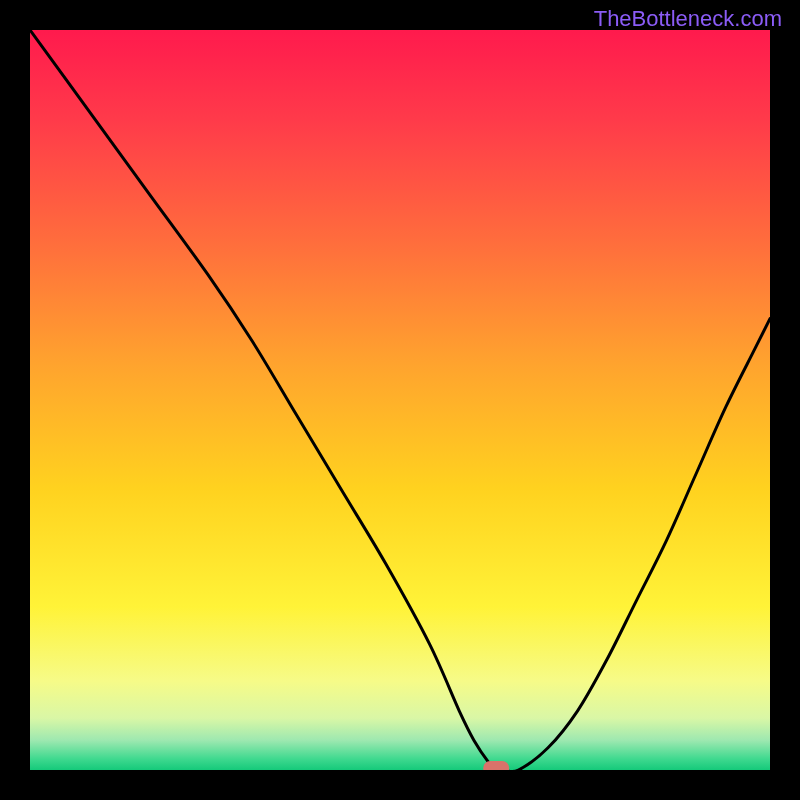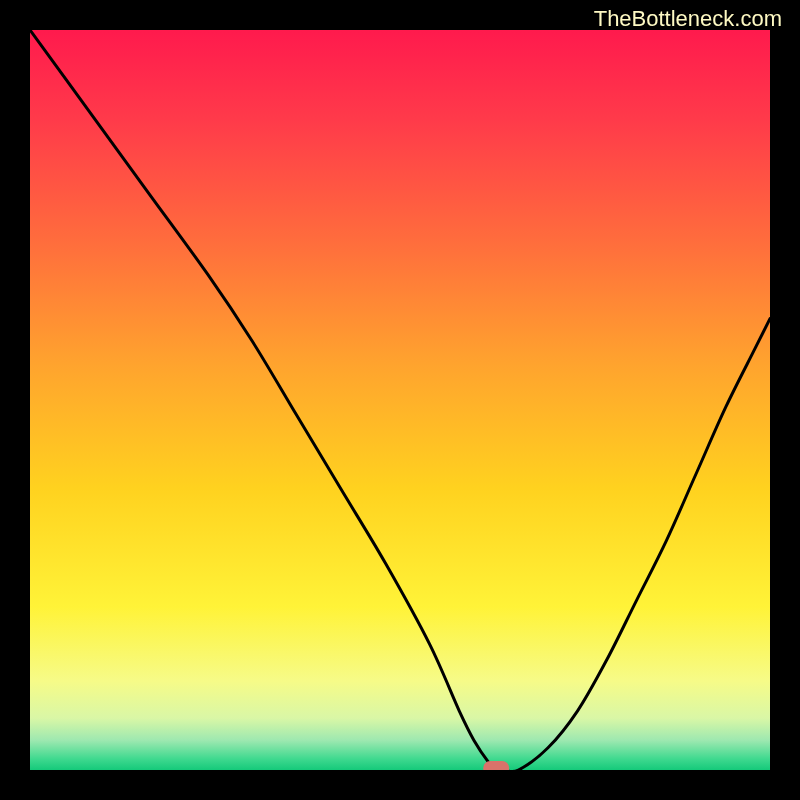--- a/index.html
+++ b/index.html
@@ -8,21 +8,21 @@
     width: 800px;
     height: 800px;
     background: #000;
     position: relative;
     font-family: Arial, sans-serif;
   }
   .watermark {
     position: absolute;
     top: 6px;
     right: 18px;
-    color: #fef9c3;
+    color: #8b5cf6;
     font-size: 22px;
     font-weight: 500;
     z-index: 10;
   }
   .plot-area {
     position: absolute;
     left: 30px;
     top: 30px;
     width: 740px;
     height: 740px;

